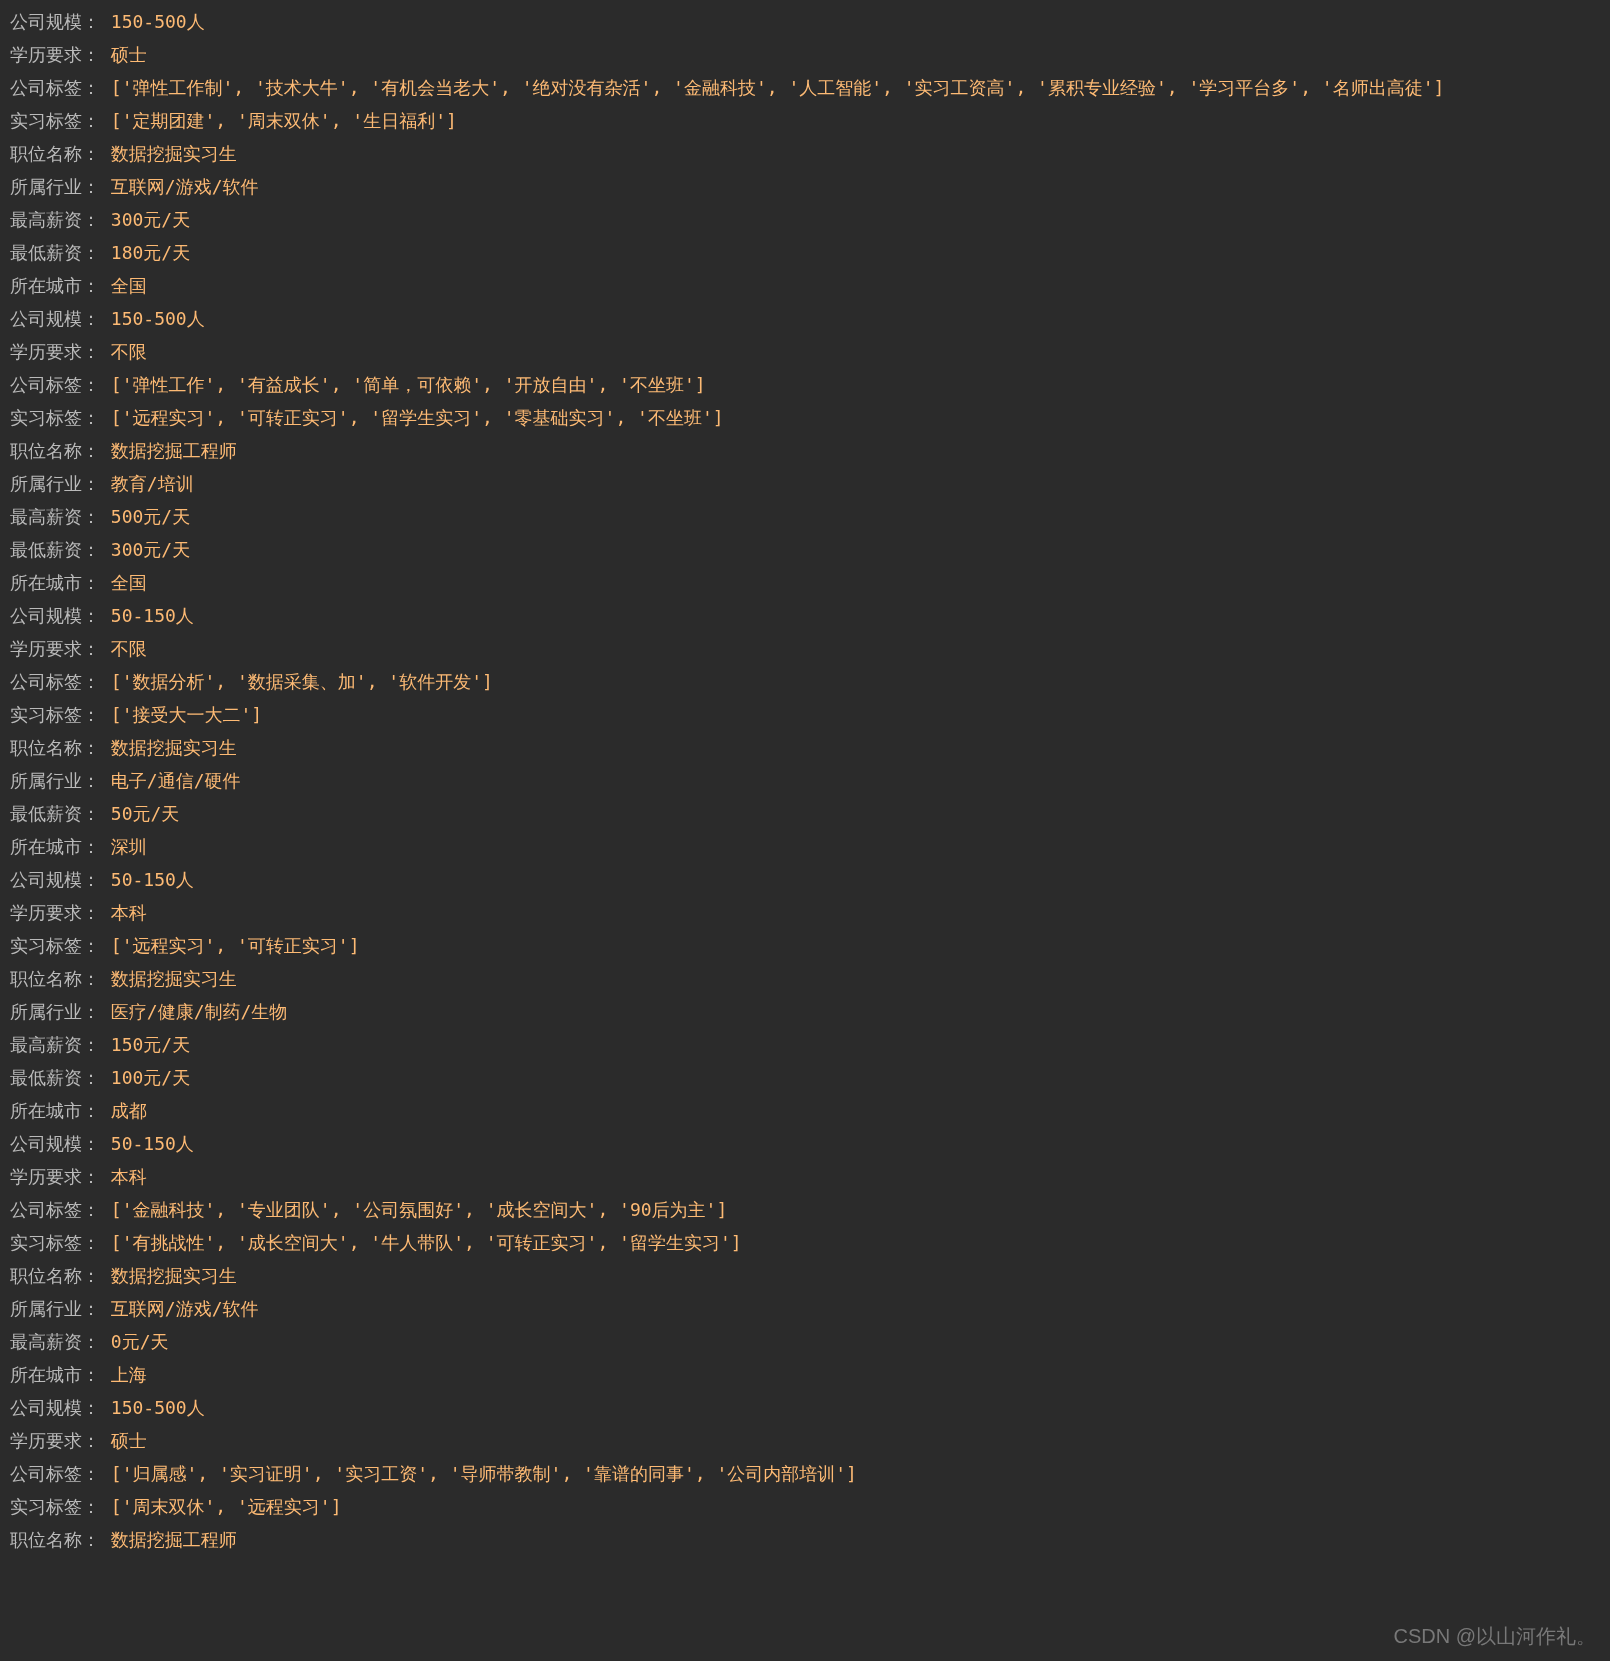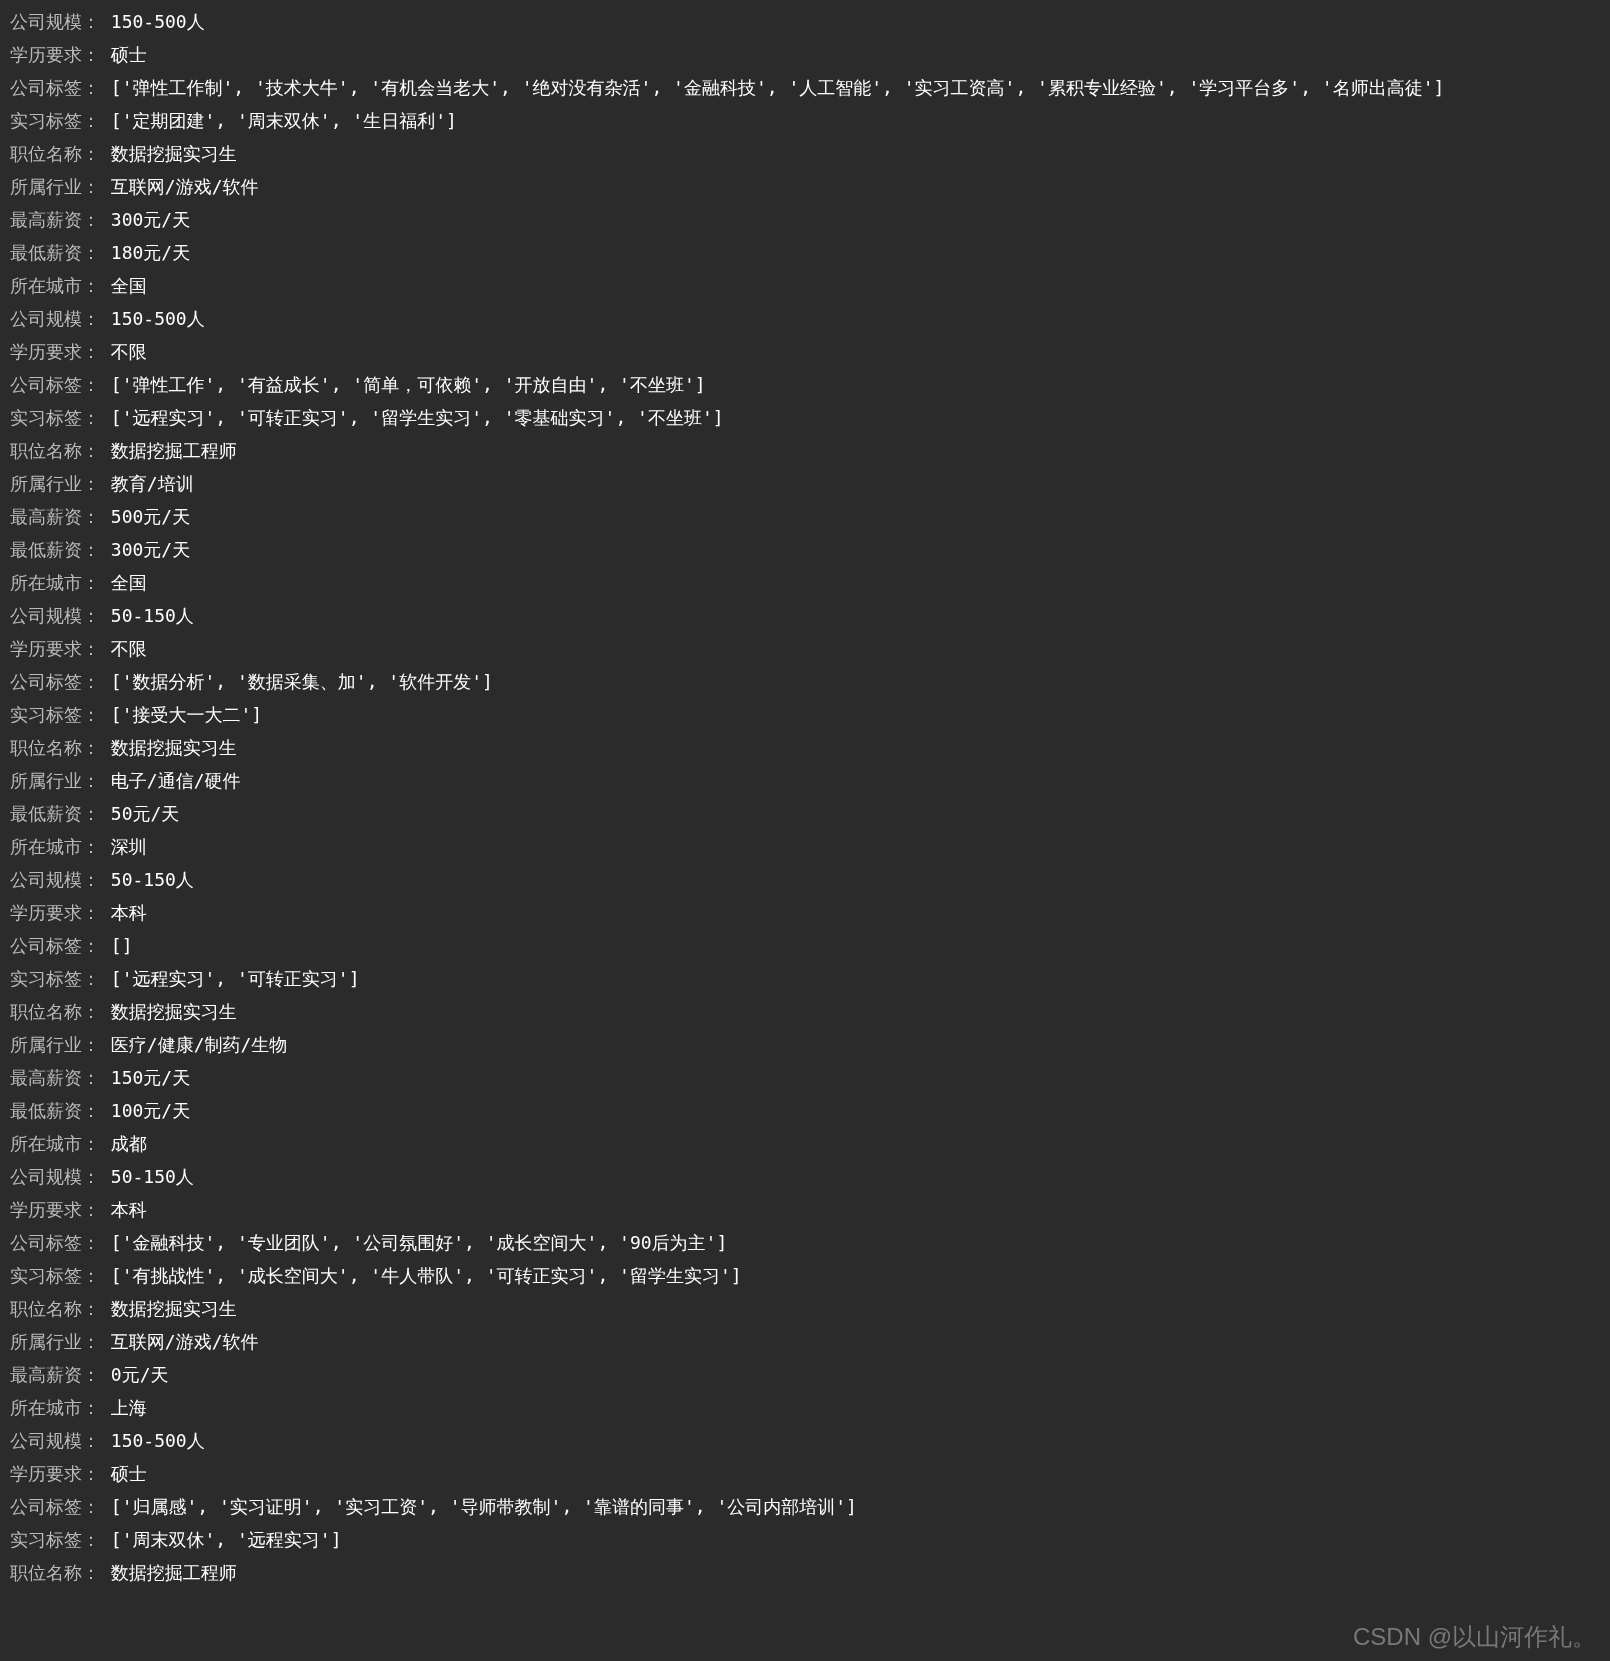--- a/index.html
+++ b/index.html
@@ -16,28 +16,28 @@
       padding: 5px 10px;
       width: 1610px;
     }
     .line {
       white-space: nowrap;
     }
     .label {
       color: #bababa;
     }
     .value {
-      color: #ffffff;
+      color: #fdba74;
     }
     .watermark {
       position: fixed;
       bottom: 8px;
       right: 14px;
       color: #787878;
-      font-size: 24px;
+      font-size: 20px;
       font-family: "Microsoft YaHei", sans-serif;
     }
   </style>
 </head>
 <body>
 
 <div id="output">
     <div class="line"><span class="label">公司规模：</span><span class="value"> 150-500人</span></div>
     <div class="line"><span class="label">学历要求：</span><span class="value"> 硕士</span></div>
     <div class="line"><span class="label">公司标签：</span><span class="value"> ['弹性工作制', '技术大牛', '有机会当老大', '绝对没有杂活', '金融科技', '人工智能', '实习工资高', '累积专业经验', '学习平台多', '名师出高徒']</span></div>
@@ -59,21 +59,20 @@
     <div class="line"><span class="label">公司规模：</span><span class="value"> 50-150人</span></div>
     <div class="line"><span class="label">学历要求：</span><span class="value"> 不限</span></div>
     <div class="line"><span class="label">公司标签：</span><span class="value"> ['数据分析', '数据采集、加', '软件开发']</span></div>
     <div class="line"><span class="label">实习标签：</span><span class="value"> ['接受大一大二']</span></div>
     <div class="line"><span class="label">职位名称：</span><span class="value"> 数据挖掘实习生</span></div>
     <div class="line"><span class="label">所属行业：</span><span class="value"> 电子/通信/硬件</span></div>
     <div class="line"><span class="label">最低薪资：</span><span class="value"> 50元/天</span></div>
     <div class="line"><span class="label">所在城市：</span><span class="value"> 深圳</span></div>
     <div class="line"><span class="label">公司规模：</span><span class="value"> 50-150人</span></div>
     <div class="line"><span class="label">学历要求：</span><span class="value"> 本科</span></div>
-    <div class="line"><span class="label">公司标签：</span><span class="value"> []</span></div>
     <div class="line"><span class="label">实习标签：</span><span class="value"> ['远程实习', '可转正实习']</span></div>
     <div class="line"><span class="label">职位名称：</span><span class="value"> 数据挖掘实习生</span></div>
     <div class="line"><span class="label">所属行业：</span><span class="value"> 医疗/健康/制药/生物</span></div>
     <div class="line"><span class="label">最高薪资：</span><span class="value"> 150元/天</span></div>
     <div class="line"><span class="label">最低薪资：</span><span class="value"> 100元/天</span></div>
     <div class="line"><span class="label">所在城市：</span><span class="value"> 成都</span></div>
     <div class="line"><span class="label">公司规模：</span><span class="value"> 50-150人</span></div>
     <div class="line"><span class="label">学历要求：</span><span class="value"> 本科</span></div>
     <div class="line"><span class="label">公司标签：</span><span class="value"> ['金融科技', '专业团队', '公司氛围好', '成长空间大', '90后为主']</span></div>
     <div class="line"><span class="label">实习标签：</span><span class="value"> ['有挑战性', '成长空间大', '牛人带队', '可转正实习', '留学生实习']</span></div>

